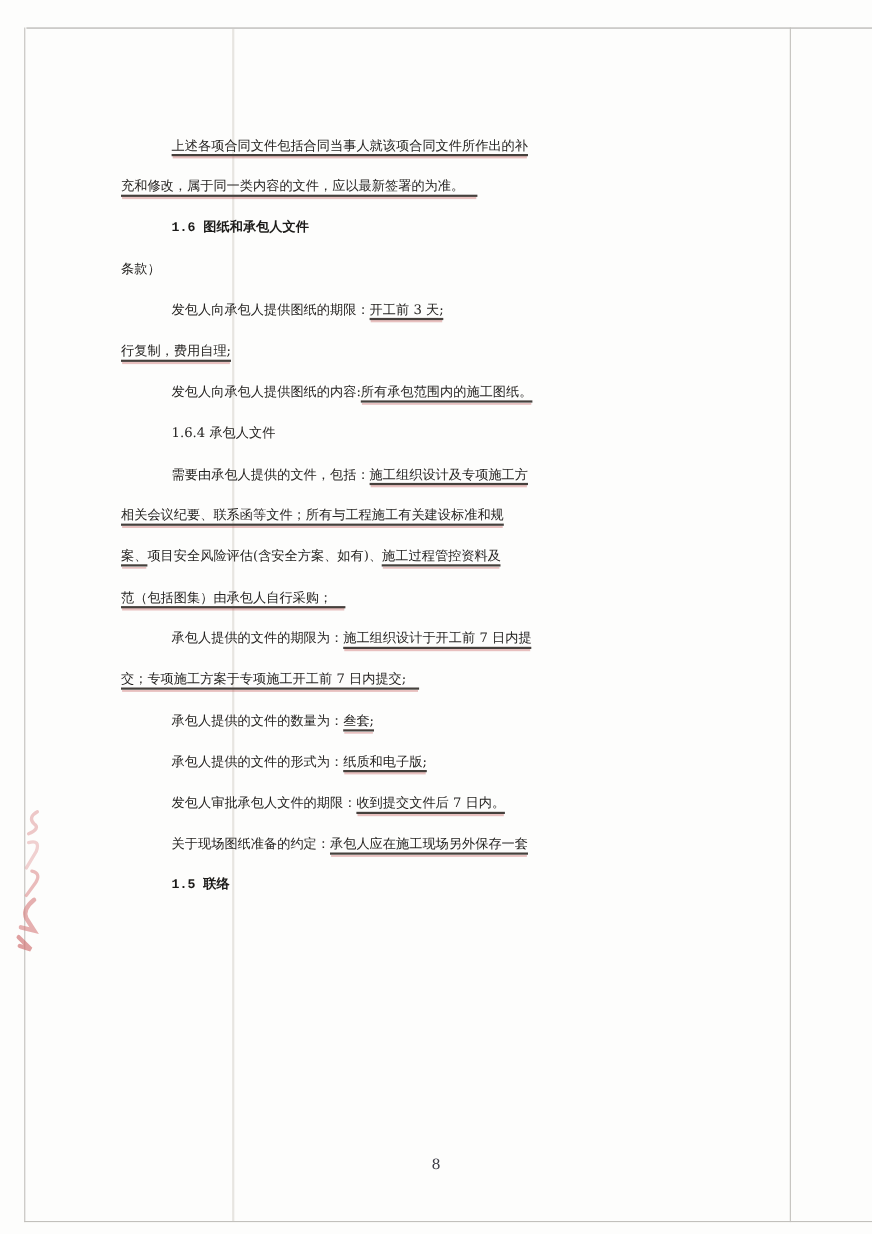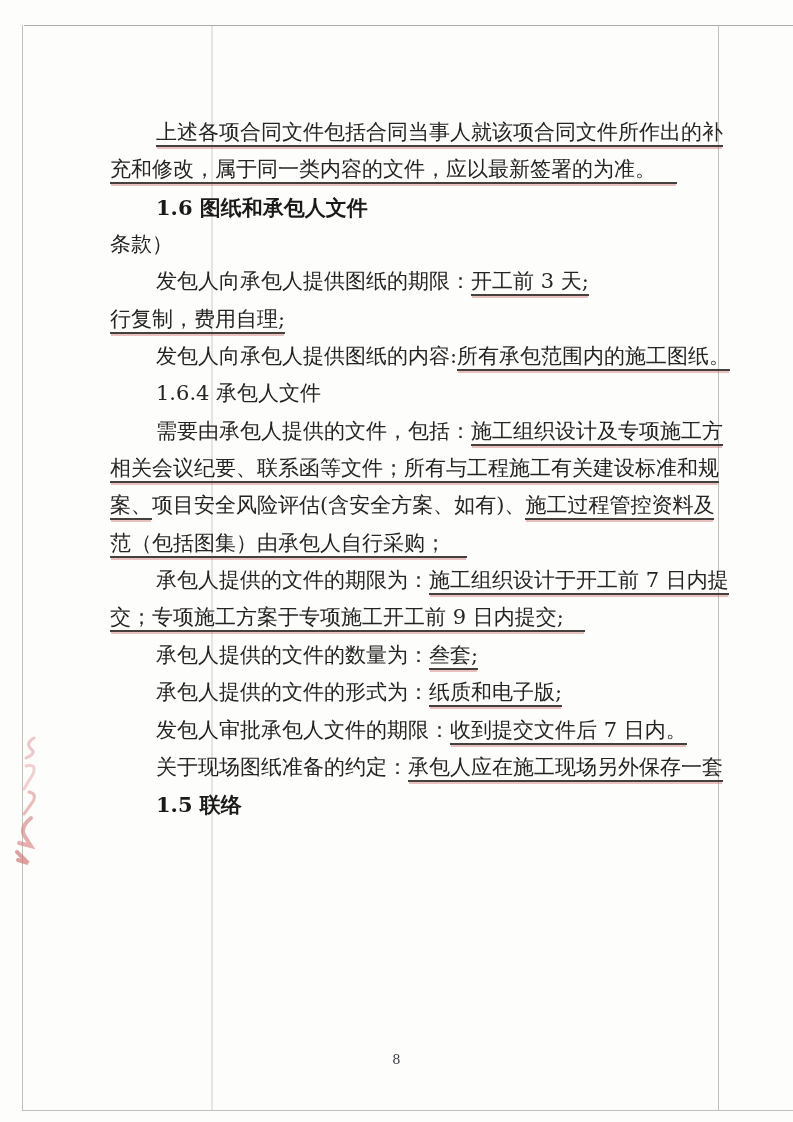--- a/index.html
+++ b/index.html
@@ -29,26 +29,26 @@
   .doc {
     position: absolute;
     left: 110px;
     top: 114px;
     width: 584px;
     color: #262422;
   }
   .line {
     height: 37.35px;
     line-height: 37.35px;
-    font-size: 21px;
+    font-size: 12px;
     white-space: nowrap;
     letter-spacing: 0px;
   }
   .line.indent { padding-left: 46px; }
-  .line.bold   { font-weight: 700; color: #1b1a18; }
+  .line.bold   { font-weight: 700; color: #1b1a18; font-family: Liberation Mono, monospace; }
   .u {
     border-bottom: 2px solid #45403c;
     box-shadow: 0 3px 0 -1px rgba(198, 93, 93, 0.38);
     padding-bottom: 1px;
   }
   .page-num {
     position: absolute;
     left: 0; top: 1052px;
     width: 100%;
     text-align: center;
@@ -89,21 +89,21 @@
       <div class="line"><span>条款）</span></div>
       <div class="line indent"><span>发包人向承包人提供图纸的期限：</span><span class="u">开工前 3 天;</span></div>
       <div class="line"><span class="u">行复制，费用自理;</span></div>
       <div class="line indent"><span>发包人向承包人提供图纸的内容:</span><span class="u">所有承包范围内的施工图纸。</span></div>
       <div class="line indent"><span>1.6.4 承包人文件</span></div>
       <div class="line indent"><span>需要由承包人提供的文件，包括：</span><span class="u">施工组织设计及专项施工方</span></div>
       <div class="line"><span class="u">相关会议纪要、联系函等文件；所有与工程施工有关建设标准和规</span></div>
       <div class="line"><span class="u">案、</span><span>项目安全风险评估(含安全方案、如有)、</span><span class="u">施工过程管控资料及</span></div>
       <div class="line"><span class="u">范（包括图集）由承包人自行采购；　</span></div>
       <div class="line indent"><span>承包人提供的文件的期限为：</span><span class="u">施工组织设计于开工前 7 日内提</span></div>
-      <div class="line"><span class="u">交；专项施工方案于专项施工开工前 9 日内提交;　</span></div>
+      <div class="line"><span class="u">交；专项施工方案于专项施工开工前 7 日内提交;　</span></div>
       <div class="line indent"><span>承包人提供的文件的数量为：</span><span class="u">叁套;</span></div>
       <div class="line indent"><span>承包人提供的文件的形式为：</span><span class="u">纸质和电子版;</span></div>
       <div class="line indent"><span>发包人审批承包人文件的期限：</span><span class="u">收到提交文件后 7 日内。</span></div>
       <div class="line indent"><span>关于现场图纸准备的约定：</span><span class="u">承包人应在施工现场另外保存一套</span></div>
       <div class="line indent bold"><span>1.5 联络</span></div>
     </div>
 
   <div class="page-num">8</div>
 
 </div>

